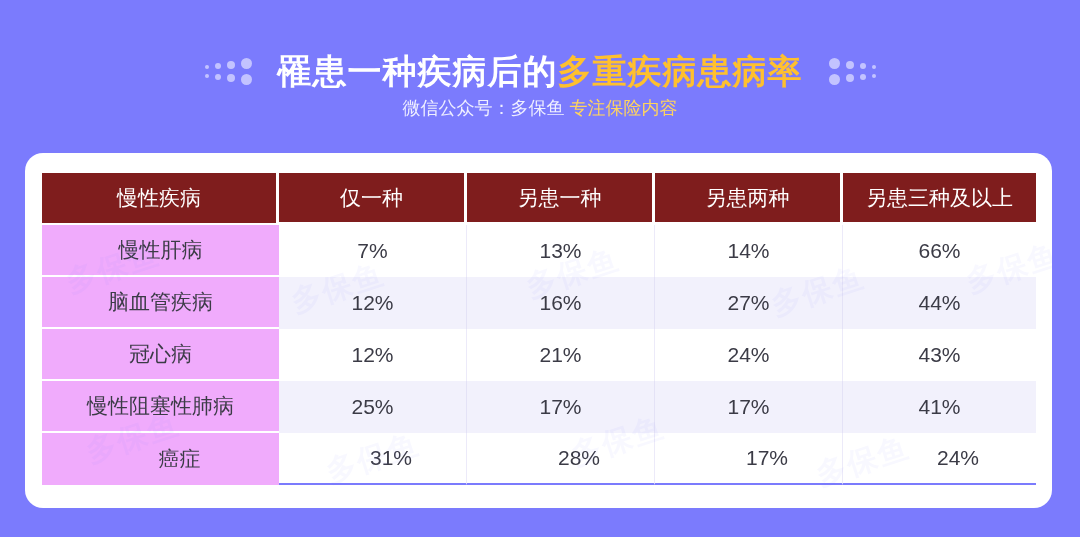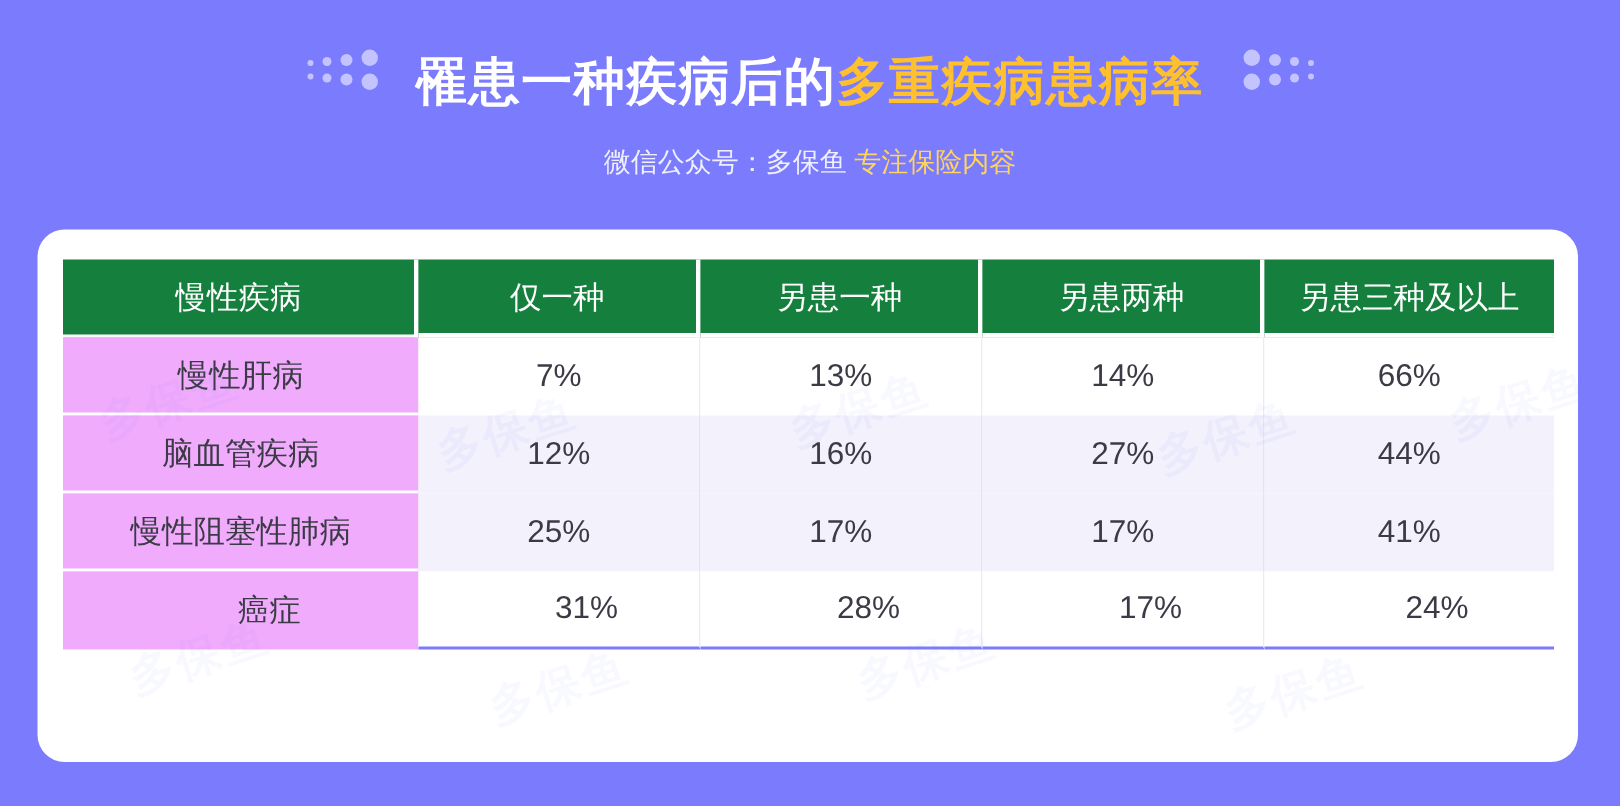--- a/index.html
+++ b/index.html
@@ -18,25 +18,25 @@
   
   .header {
     position: absolute;
     top: 0; left: 0;
     width: 1080px;
     height: 150px;
   }
 
   .title-row {
     position: absolute;
-    top: 33px;
+    top: 49px;
     left: 0;
     width: 1080px;
     display: flex;
-    align-items: flex-start;
+    align-items: center;
     justify-content: center;
     gap: 26px;
   }
 
   .title-text {
     font-size: 34px;
     font-weight: bold;
     letter-spacing: 1px;
     white-space: nowrap;
     line-height: 44px;
@@ -135,21 +135,21 @@
     background: #f0abfc;
     color: #ffffff;
     font-size: 21px;
     border-bottom: 2px solid #ffffff;
     width: 237px;
   }
   tr:last-child td.label-cell { border-bottom: none; padding-left: 38px; }
 
   
   tr.head-row td {
-    background: #15803d;
+    background: #7f1d1d;
     color: #ffffff;
     font-size: 21px;
     border-right: 3px solid #ffffff;
     border-bottom: 3px solid #ffffff;
   }
   tr.head-row td:last-child { border-right: none; margin-left: 19px; }
   tr.head-row td.label-cell { border-bottom: 2px solid #ffffff; }
 
   
   td.value-cell {
@@ -262,20 +262,27 @@
       </tr>
 
       <tr class="alt">
         <td class="label-cell">脑血管疾病</td>
         <td class="value-cell">12%</td>
         <td class="value-cell">16%</td>
         <td class="value-cell">27%</td>
         <td class="value-cell">44%</td>
       </tr>
 
+      <tr>
+        <td class="label-cell">冠心病</td>
+        <td class="value-cell">12%</td>
+        <td class="value-cell">21%</td>
+        <td class="value-cell">24%</td>
+        <td class="value-cell">43%</td>
+      </tr>
 
       <tr class="alt">
         <td class="label-cell">慢性阻塞性肺病</td>
         <td class="value-cell">25%</td>
         <td class="value-cell">17%</td>
         <td class="value-cell">17%</td>
         <td class="value-cell">41%</td>
       </tr>
 
       <tr class="last-row">

